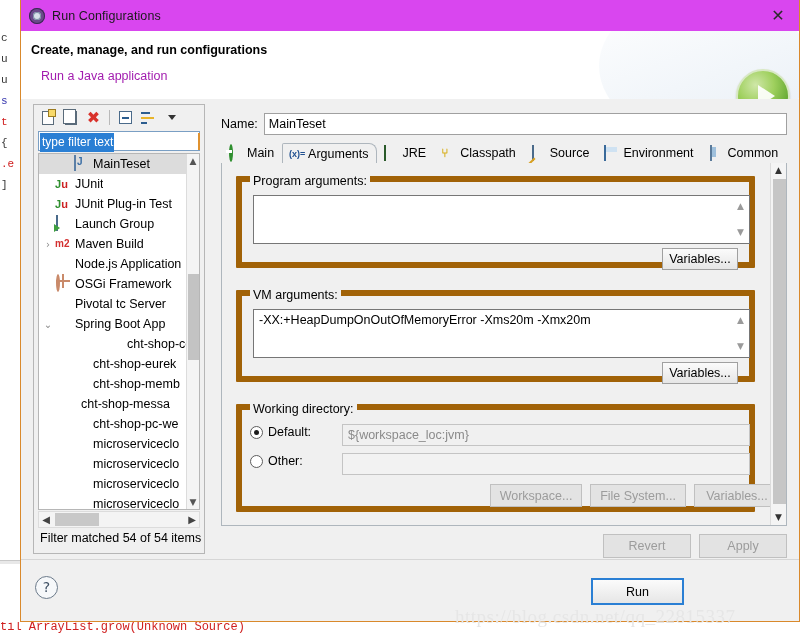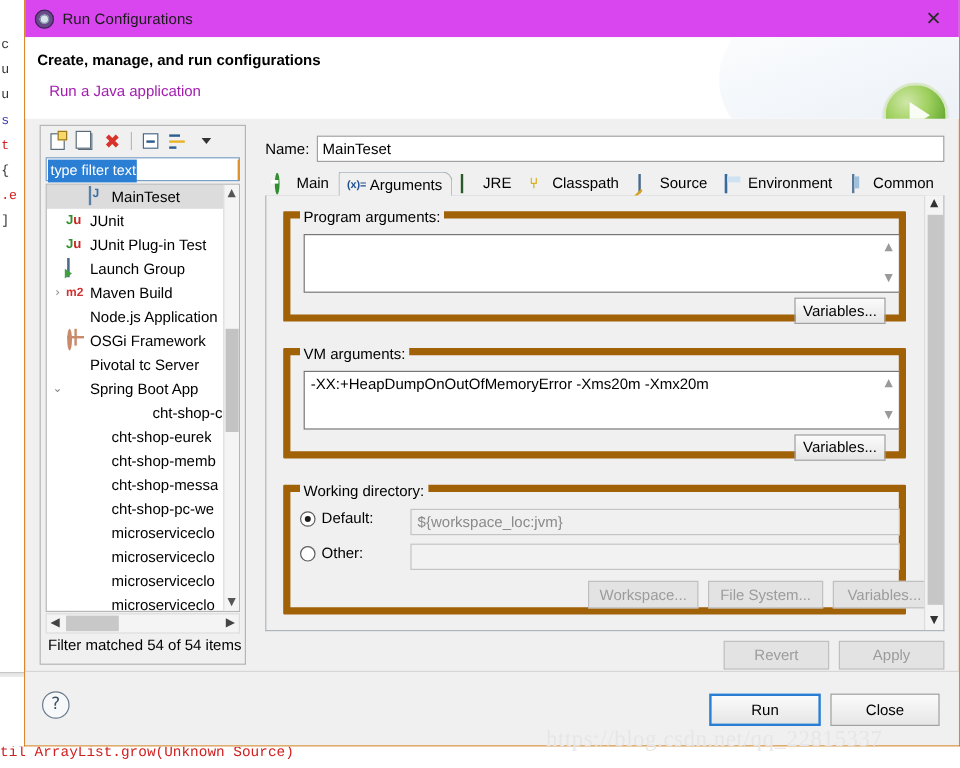--- a/index.html
+++ b/index.html
@@ -480,21 +480,21 @@
               <div class="tree-row" style="padding-left: 20px;">
                 <span class="twisty"></span>
                 <span class="ti"><span class="ic-boot"></span></span>
                 <span class="lbl">cht-shop-eurek</span>
               </div>
               <div class="tree-row" style="padding-left: 20px;">
                 <span class="twisty"></span>
                 <span class="ti"><span class="ic-boot"></span></span>
                 <span class="lbl">cht-shop-memb</span>
               </div>
-              <div class="tree-row" style="padding-left: 20px; align-items: center;">
+              <div class="tree-row" style="padding-left: 8px; align-items: center;">
                 <span class="twisty"></span>
                 <span class="ti"><span class="ic-boot"></span></span>
                 <span class="lbl">cht-shop-messa</span>
               </div>
               <div class="tree-row" style="padding-left: 20px;">
                 <span class="twisty"></span>
                 <span class="ti"><span class="ic-boot"></span></span>
                 <span class="lbl">cht-shop-pc-we</span>
               </div>
               <div class="tree-row" style="padding-left: 20px;">
@@ -631,18 +631,17 @@
 
         <div class="btn disabled" style="position:absolute; left:386px; top:430px; width:88px; height:24px;">Revert</div>
         <div class="btn disabled" style="position:absolute; left:482px; top:430px; width:88px; height:24px;">Apply</div>
       </div>
     </div>
 
     <div class="sep-line"></div>
     <div class="footer">
       <div class="help-btn">?</div>
       <div class="btn" style="position:absolute; left:570px; top:18px; width:93px; height:27px; border:2px solid #2a7fd4;">Run</div>
-      <div class="btn" style="position:absolute; left:671px; top:18px; width:91px; height:27px;">Close</div>
     </div>
   </div>
 
   <div class="watermark">https://blog.csdn.net/qq_22815337</div>
 </div>
 
 </body></html>

